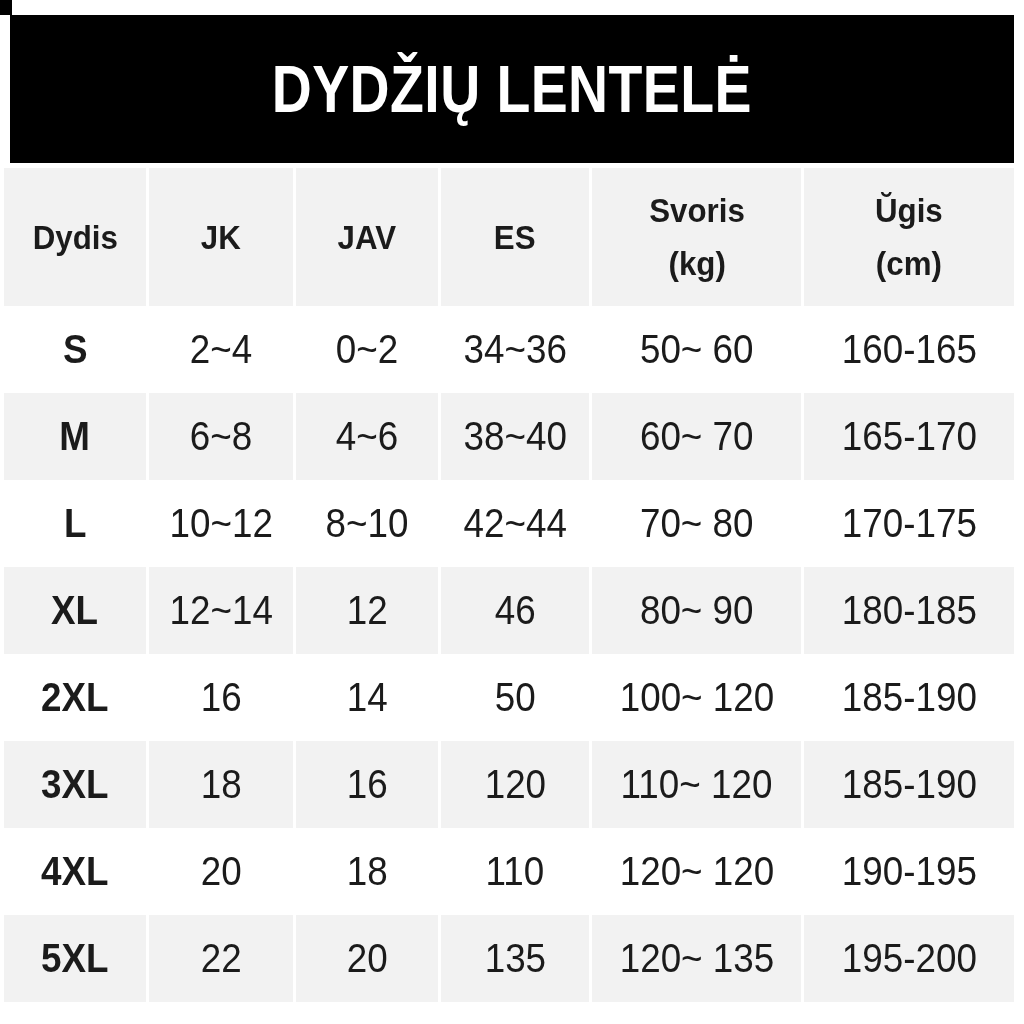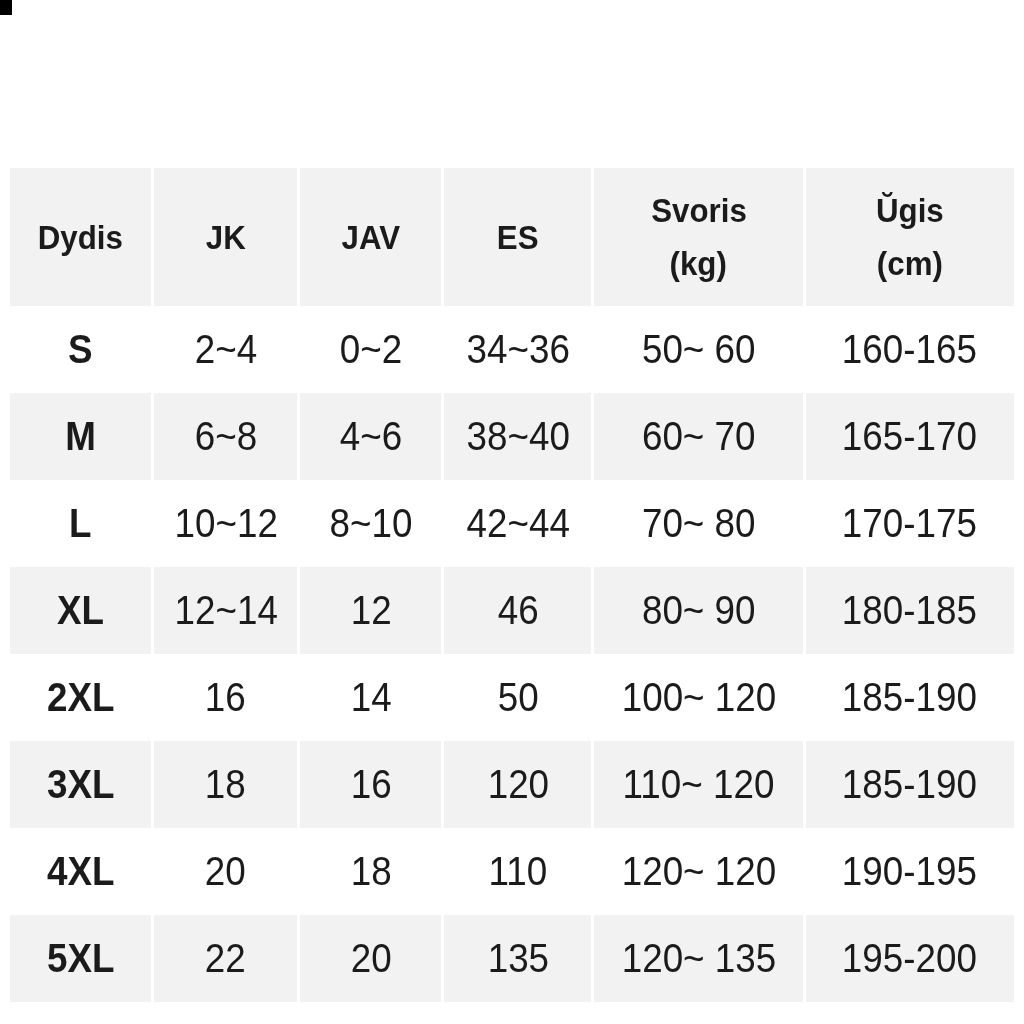--- a/index.html
+++ b/index.html
@@ -41,21 +41,21 @@
     font-size: 66px;
     font-weight: bold;
     white-space: nowrap;
     display: inline-block;
     transform: scaleX(0.84);
     letter-spacing: 0.5px;
   }
   .size-table {
     position: absolute;
     top: 168px;
-    left: 10px;
+    left: 4px;
     right: 10px;
     display: grid;
     grid-template-columns: 143fr 145fr 143fr 149fr 211fr 211fr;
     grid-template-rows: 138px repeat(8, 87px);
     column-gap: 3px;
   }
   .trow { display: contents; }
   .cell {
     display: flex;
     align-items: center;
@@ -79,20 +79,23 @@
   }
   .cell.size-label { font-weight: bold; }
 </style>
 </head>
 <body>
 
 <div class="page">
 
   <div class="corner-artifact"></div>
 
+  <div class="banner">
+    <span class="banner-title">DYDŽIŲ LENTELĖ</span>
+  </div>
 
   <div class="size-table">
 
     <div class="trow alt">
       <div class="cell hdr">
           <span>Dydis</span>
         </div>
       <div class="cell hdr">
           <span>JK</span>
         </div>

